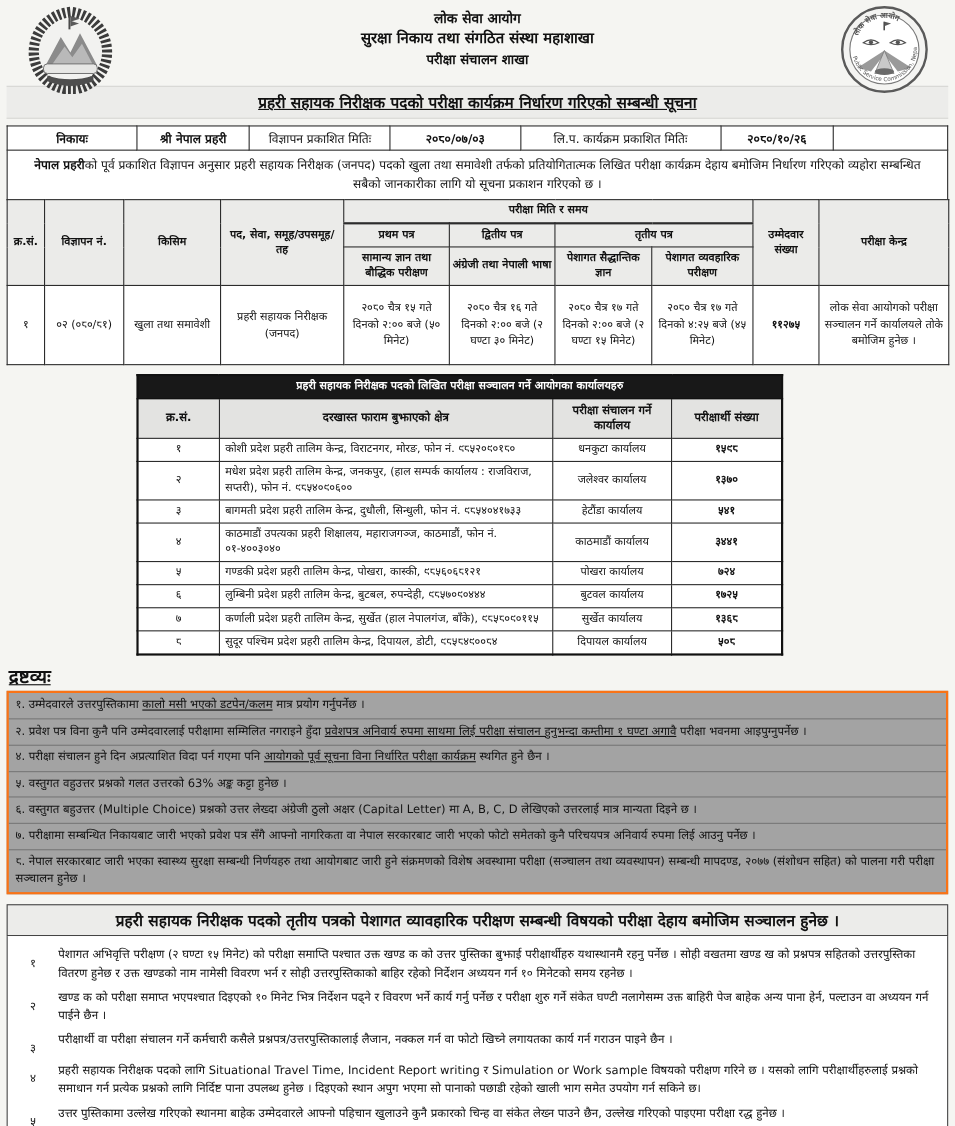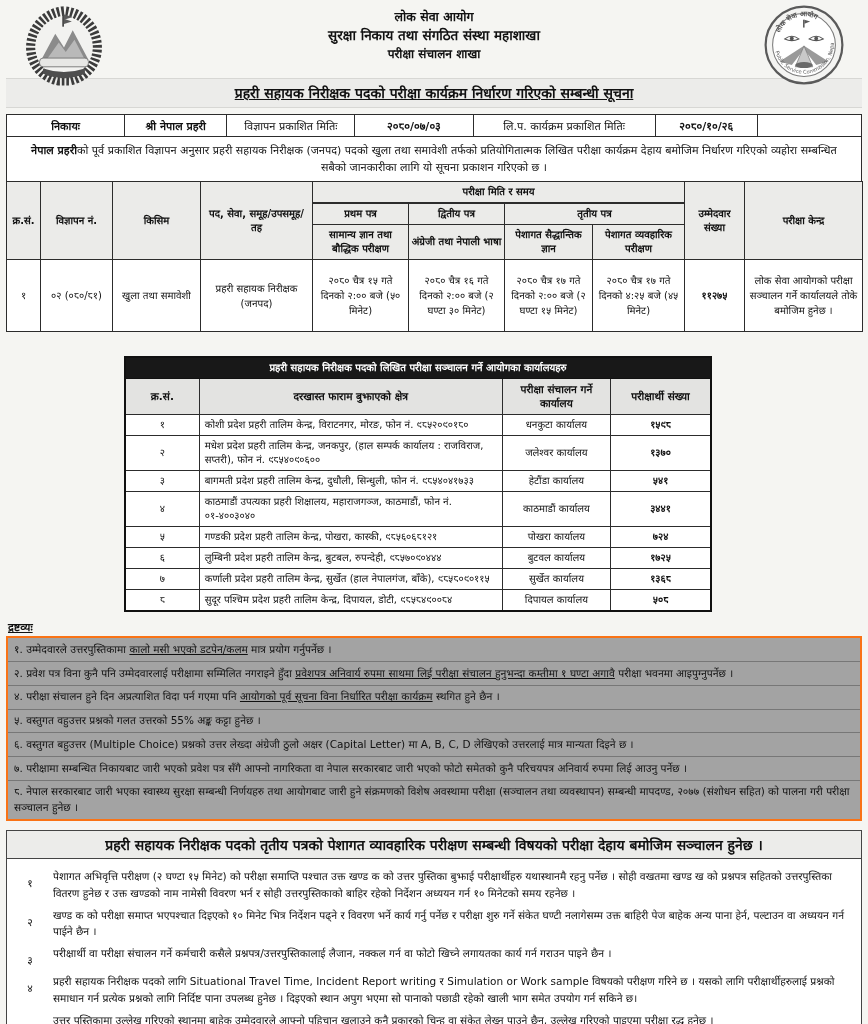--- a/index.html
+++ b/index.html
@@ -38,32 +38,32 @@
   .lbl-bold { font-weight: 700; }
   .val-bold { font-weight: 700; }
   .intro-cell { text-align: center !important; padding: 5px 10px !important; line-height: 1.55; font-size: 11px; }
 
   
   .sched-table { width: 100%; table-layout: fixed; margin-top: -1px; }
   .sched-table th { background: #ebebe9; font-weight: 700; font-size: 10px; padding: 3px 2px; text-align: center; line-height: 1.4; }
   .sched-table td { font-size: 10px; padding: 4px 3px; text-align: center; line-height: 1.5; height: 72px; }
 
   
-  .centers-wrap { margin: 24px 0 0 118px; width: 588px; }
+  .centers-wrap { margin: 8px 0 0 118px; width: 588px; }
   .centers-table { width: 100%; table-layout: fixed; border: 2px solid #111; }
   .centers-title { background: #181818; color: #fff; font-weight: 700; font-size: 11.5px; text-align: center; padding: 5px 4px; }
   .centers-table th { background: #e3e3e1; font-weight: 700; font-size: 10.5px; padding: 4px 3px; text-align: center; line-height: 1.3; }
   .centers-table td { font-size: 10px; padding: 3px 5px; line-height: 1.4; }
   .c-sn { text-align: center; }
   .c-area { text-align: left; }
   .c-office { text-align: center; }
   .c-count { text-align: center; font-weight: 700; }
 
   
-  .notes-heading { font-weight: 700; text-decoration: underline; font-size: 11px; margin: 7px 0 2px 2px; }
+  .notes-heading { font-weight: 700; text-decoration: underline; font-size: 17px; margin: 7px 0 2px 2px; }
   .notes-box { border: 2px solid #f97316; background: #a3a3a3; }
   .note-row { border-bottom: 1px solid #777; padding: 3.5px 6px; font-size: 10.5px; line-height: 1.5; }
   .note-row:last-child { border-bottom: none; }
   .note-u { text-decoration: underline; }
 
   
   .prac-header { border: 1px solid #444; background: #ececea; text-align: center; font-weight: 700; font-size: 14px; padding: 4px 6px; margin-top: 9px; }
   .prac-box { border: 1px solid #444; border-top: none; background: #fff; padding: 6px 0; }
   .prac-item { display: flex; padding: 3px 10px 3px 0; }
   .prac-num { flex: 0 0 46px; text-align: center; font-size: 10.5px; padding-top: 8px; }
@@ -264,21 +264,21 @@
       </tr>
     </tbody>
       </table>
   </div>
 
   <div class="notes-heading">द्रष्टव्यः</div>
   <div class="notes-box">
     <div class="note-row"><span>१. उम्मेदवारले उत्तरपुस्तिकामा </span><span class="note-u">कालो मसी भएको डटपेन/कलम</span><span> मात्र प्रयोग गर्नुपर्नेछ ।</span></div>
     <div class="note-row"><span>२. प्रवेश पत्र विना कुनै पनि उम्मेदवारलाई परीक्षामा सम्मिलित नगराइने हुँदा </span><span class="note-u">प्रवेशपत्र अनिवार्य रुपमा साथमा लिई परीक्षा संचालन हुनुभन्दा कम्तीमा १ घण्टा अगावै</span><span> परीक्षा भवनमा आइपुग्नुपर्नेछ ।</span></div>
     <div class="note-row"><span>४. परीक्षा संचालन हुने दिन अप्रत्याशित विदा पर्न गएमा पनि </span><span class="note-u">आयोगको पूर्व सूचना विना निर्धारित परीक्षा कार्यक्रम</span><span> स्थगित हुने छैन ।</span></div>
-    <div class="note-row"><span>५. वस्तुगत वहुउत्तर प्रश्नको गलत उत्तरको 55% अङ्क कट्टा हुनेछ ।</span></div>
+    <div class="note-row"><span>५. वस्तुगत वहुउत्तर प्रश्नको गलत उत्तरको 63% अङ्क कट्टा हुनेछ ।</span></div>
     <div class="note-row"><span>६. वस्तुगत बहुउत्तर (Multiple Choice) प्रश्नको उत्तर लेख्दा अंग्रेजी ठुलो अक्षर (Capital Letter) मा A, B, C, D लेखिएको उत्तरलाई मात्र मान्यता दिइने छ ।</span></div>
     <div class="note-row"><span>७. परीक्षामा सम्बन्धित निकायबाट जारी भएको प्रवेश पत्र सँगै आफ्नो नागरिकता वा नेपाल सरकारबाट जारी भएको फोटो समेतको कुनै परिचयपत्र अनिवार्य रुपमा लिई आउनु पर्नेछ ।</span></div>
     <div class="note-row"><span>८. नेपाल सरकारबाट जारी भएका स्वास्थ्य सुरक्षा सम्बन्धी निर्णयहरु तथा आयोगबाट जारी हुने संक्रमणको विशेष अवस्थामा परीक्षा (सञ्चालन तथा व्यवस्थापन) सम्बन्धी मापदण्ड, २०७७ (संशोधन सहित) को पालना गरी परीक्षा सञ्चालन हुनेछ ।</span></div>
   </div>
 
   <div class="prac-header">प्रहरी सहायक निरीक्षक पदको तृतीय पत्रको पेशागत व्यावहारिक परीक्षण सम्बन्धी विषयको परीक्षा देहाय बमोजिम सञ्चालन हुनेछ ।</div>
   <div class="prac-box">
     <div class="prac-item">
       <div class="prac-num">१</div>
       <div class="prac-text">पेशागत अभिवृत्ति परीक्षण (२ घण्टा १५ मिनेट) को परीक्षा समाप्ति पश्चात उक्त खण्ड क को उत्तर पुस्तिका बुझाई परीक्षार्थीहरु यथास्थानमै रहनु पर्नेछ । सोही वखतमा खण्ड ख को प्रश्नपत्र सहितको उत्तरपुस्तिका वितरण हुनेछ र उक्त खण्डको नाम नामेसी विवरण भर्न र सोही उत्तरपुस्तिकाको बाहिर रहेको निर्देशन अध्ययन गर्न १० मिनेटको समय रहनेछ ।</div>

